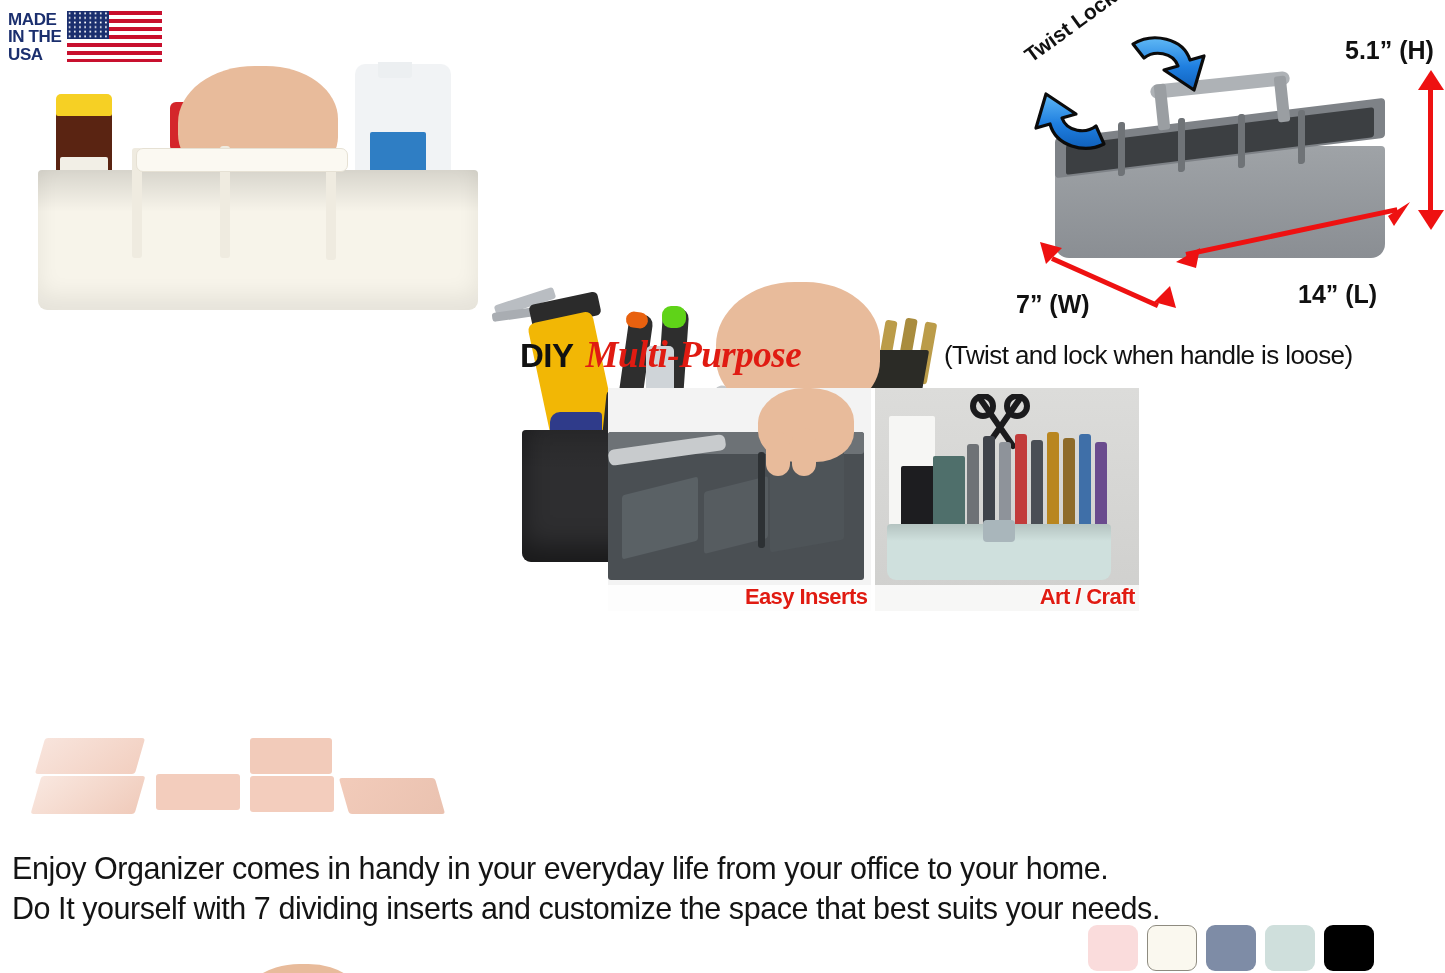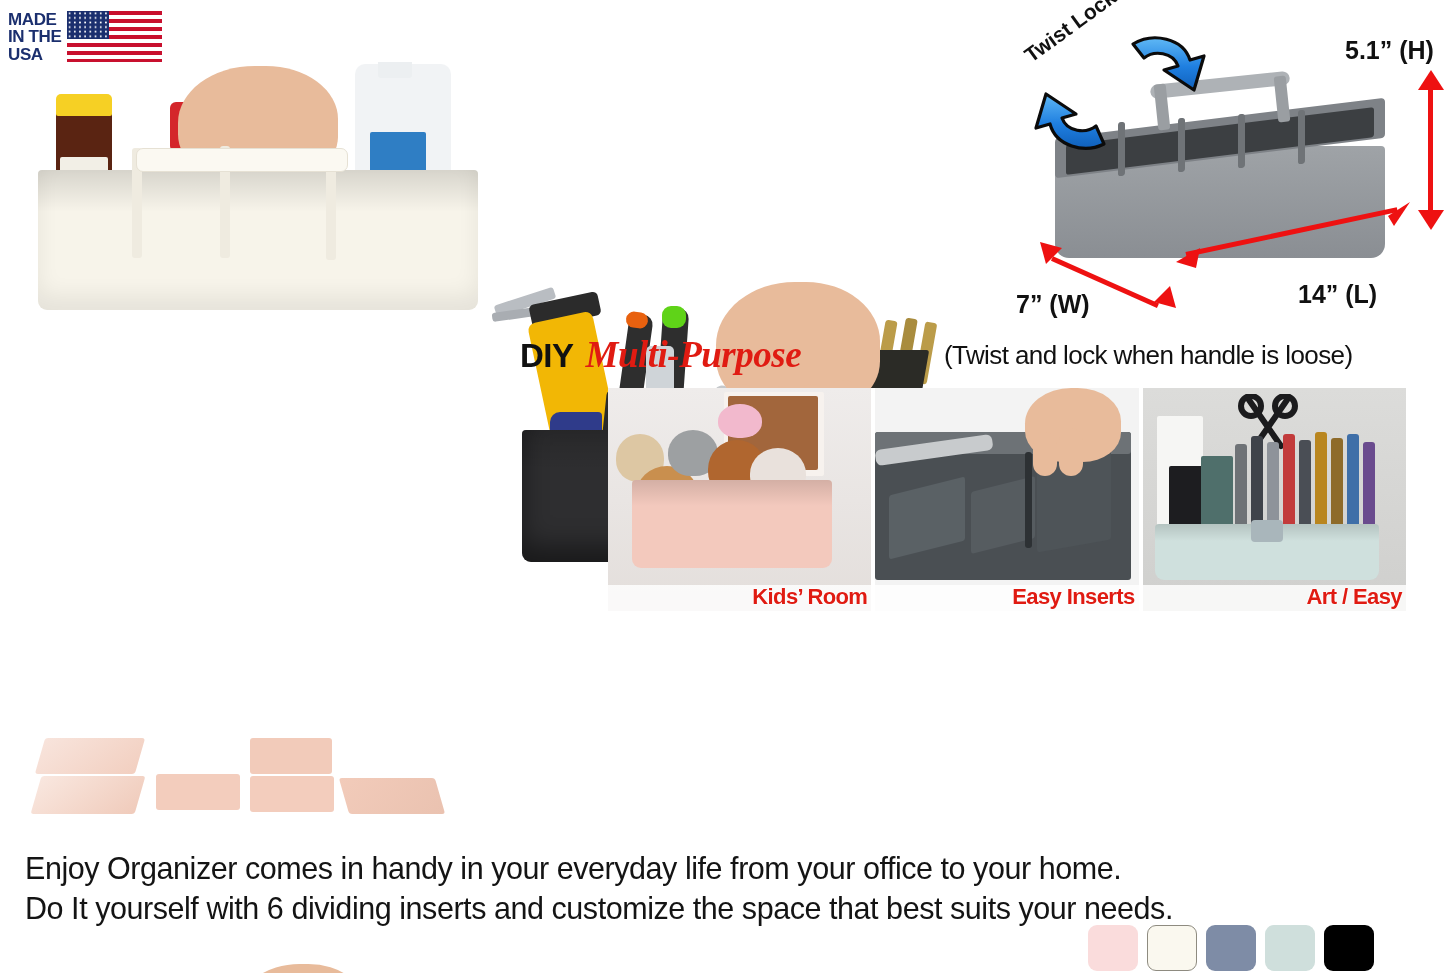--- a/index.html
+++ b/index.html
@@ -57,21 +57,21 @@
   #usecase-grid { left: 608px; top: 388px; width: 800px; height: 448px;
                   display: grid; grid-template-columns: repeat(3, 1fr); grid-template-rows: repeat(2, 1fr);
                   gap: 2px; background: #ffffff; }
   .cell { position: relative; overflow: hidden; background: #f2f2f2; border-right: 2px solid #fff; }
   .cell-label { position: absolute; right: 4px; bottom: 1px; color: #e01b12; font-weight: bold;
                 font-size: 22px; font-family: "Liberation Sans", sans-serif; letter-spacing: -0.6px;
                 text-shadow: 0 0 2px #fff, 0 0 3px #fff; white-space: nowrap; }
   .label-strip { position:absolute; left:0; right:0; bottom:0; height:26px; background: rgba(255,255,255,.82); }
 
   
-  #footer-text { left: 25px; top: 848px; width: 1410px; }
+  #footer-text { left: 12px; top: 848px; width: 1410px; }
   .foot-line { font-family: "Liberation Sans", sans-serif; font-size: 30.5px; color: #141414;
                line-height: 40px; letter-spacing: -0.45px; white-space: nowrap; }
   #swatch-row { position: absolute; left: 1088px; top: 925px; display: flex; gap: 9px; }
   .swatch { width: 50px; height: 46px; border-radius: 9px; }
 
   
   .blob { position: absolute; border-radius: 50% 50% 45% 45%; }
 </style>
 </head>
 <body>
@@ -263,33 +263,20 @@
   </div>
 
   <div class="abs" id="diy-heading">
     <span id="diy-black">DIY</span>
     <span id="diy-red">Multi-Purpose</span>
   </div>
   <div class="abs" id="twist-note">(Twist and lock when handle is loose)</div>
 
   <div class="abs" id="usecase-grid">
 
-    <div class="cell" style="background:linear-gradient(180deg,#efeceb,#e3dedb);">
-      <div class="item" style="left:116px; top:4px; width:100px; height:84px; background:#f7f2ee; border-radius:2px;"></div>
-      <div class="item" style="left:120px; top:8px; width:90px; height:74px; background:#a2663c; border-radius:2px;"></div>
-      <div class="blob" style="left:8px; top:46px; width:48px; height:48px; background:#ddc7a3;"></div>
-      <div class="blob" style="left:28px; top:78px; width:62px; height:58px; background:#c98f4e;"></div>
-      <div class="blob" style="left:60px; top:42px; width:50px; height:46px; background:#9da0a2;"></div>
-      <div class="blob" style="left:100px; top:52px; width:58px; height:58px; background:#b0662f;"></div>
-      <div class="blob" style="left:142px; top:60px; width:56px; height:52px; background:#e9e1dc;"></div>
-      <div class="blob" style="left:110px; top:16px; width:44px; height:34px; background:#f2b9cd;"></div>
-      <div class="tray" style="left:24px; top:92px; width:200px; height:88px; background:#f3c9bd;"></div>
-      <div class="label-strip"></div>
-      <span class="cell-label">Kids’ Room</span>
-    </div>
 
 
     <div class="cell" style="background:#f3f3f3;">
       <div class="item" style="left:0px; top:44px; width:256px; height:148px; background:#4a4f53;"></div>
       <div class="item" style="left:0px; top:44px; width:256px; height:22px; background:#6d7276;"></div>
       <div class="handle" style="left:0px; top:54px; width:118px; height:16px; background:#c8cbcd; border-radius:6px; transform:rotate(-8deg);"></div>
       <div class="item" style="left:14px; top:98px; width:76px; height:64px; background:#5a6165; transform:skewY(-14deg);"></div>
       <div class="item" style="left:96px; top:96px; width:64px; height:62px; background:#565c60; transform:skewY(-14deg);"></div>
       <div class="item" style="left:162px; top:62px; width:74px; height:96px; background:#4e5458; transform:skewY(-10deg);"></div>
       <div class="item" style="left:150px; top:64px; width:7px; height:96px; background:#2d3134;"></div>
@@ -316,27 +303,27 @@
       <div class="item" style="left:124px; top:54px; width:12px; height:92px; background:#8e939a; border-radius:3px;"></div>
       <div class="item" style="left:140px; top:46px; width:12px; height:98px; background:#c23b3b; border-radius:3px;"></div>
       <div class="item" style="left:156px; top:52px; width:12px; height:94px; background:#4a4e55; border-radius:3px;"></div>
       <div class="item" style="left:172px; top:44px; width:12px; height:100px; background:#b9861f; border-radius:3px;"></div>
       <div class="item" style="left:188px; top:50px; width:12px; height:94px; background:#8e6b2a; border-radius:3px;"></div>
       <div class="item" style="left:204px; top:46px; width:12px; height:98px; background:#3f6fa8; border-radius:3px;"></div>
       <div class="item" style="left:220px; top:54px; width:12px; height:90px; background:#6a4b8e; border-radius:3px;"></div>
       <div class="tray" style="left:12px; top:136px; width:224px; height:56px; background:#cfe0dd;"></div>
       <div class="item" style="left:108px; top:132px; width:32px; height:22px; background:#a9b6bb; border-radius:4px;"></div>
       <div class="label-strip"></div>
-      <span class="cell-label">Art / Easy</span>
+      <span class="cell-label">Art / Craft</span>
     </div>
   </div>
 
   <div class="abs" id="footer-text">
     <div class="foot-line">Enjoy Organizer comes in handy in your everyday life from your office to your home.</div>
-    <div class="foot-line">Do It yourself with 6 dividing inserts and customize the space that  best suits your needs.</div>
+    <div class="foot-line">Do It yourself with 7 dividing inserts and customize the space that  best suits your needs.</div>
   </div>
 
   <div id="swatch-row">
     <div class="swatch" style="background:#fadcdc;"></div>
     <div class="swatch" style="background:#faf8ef; border:1px solid #8e8b80;"></div>
     <div class="swatch" style="background:#7e8ca6;"></div>
     <div class="swatch" style="background:#cfdfdc;"></div>
     <div class="swatch" style="background:#000000;"></div>
   </div>
 

